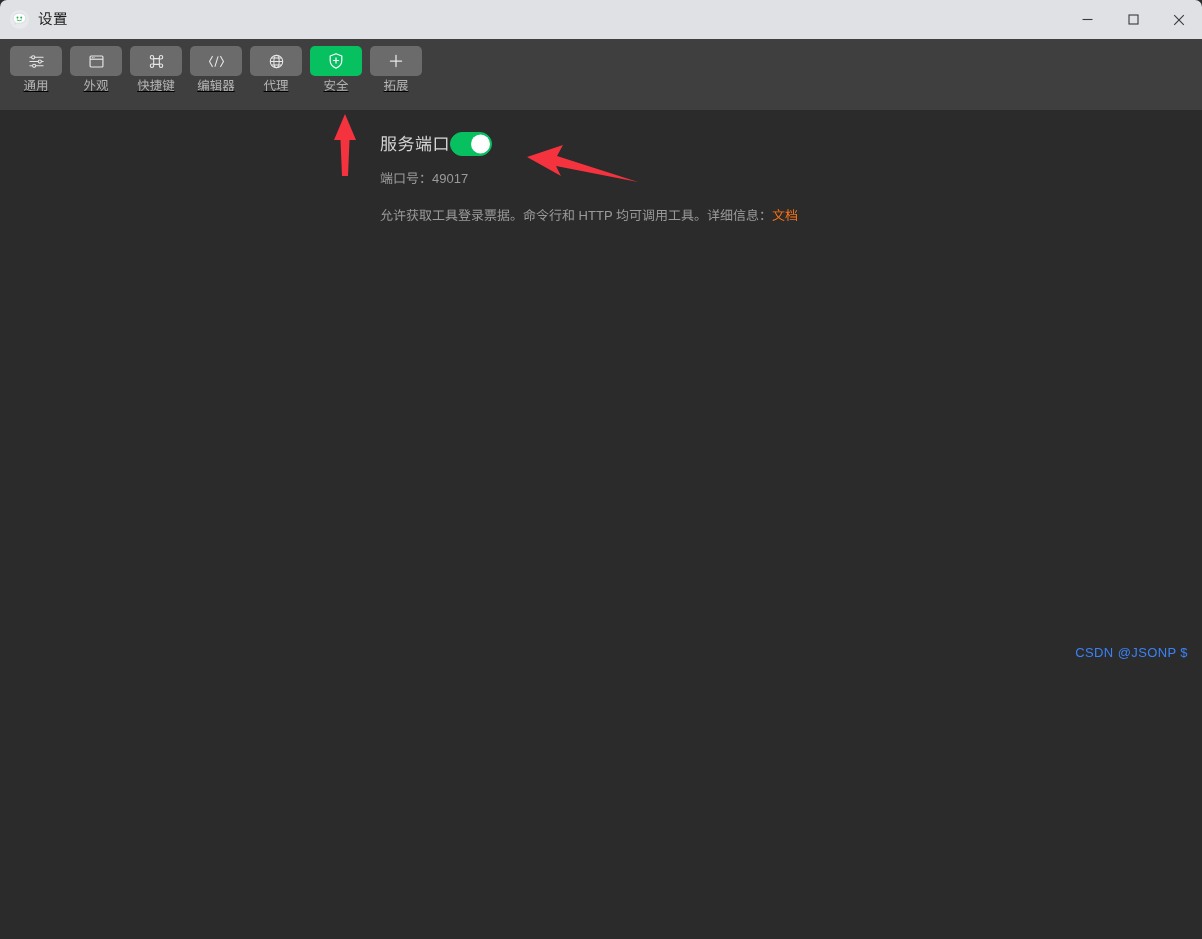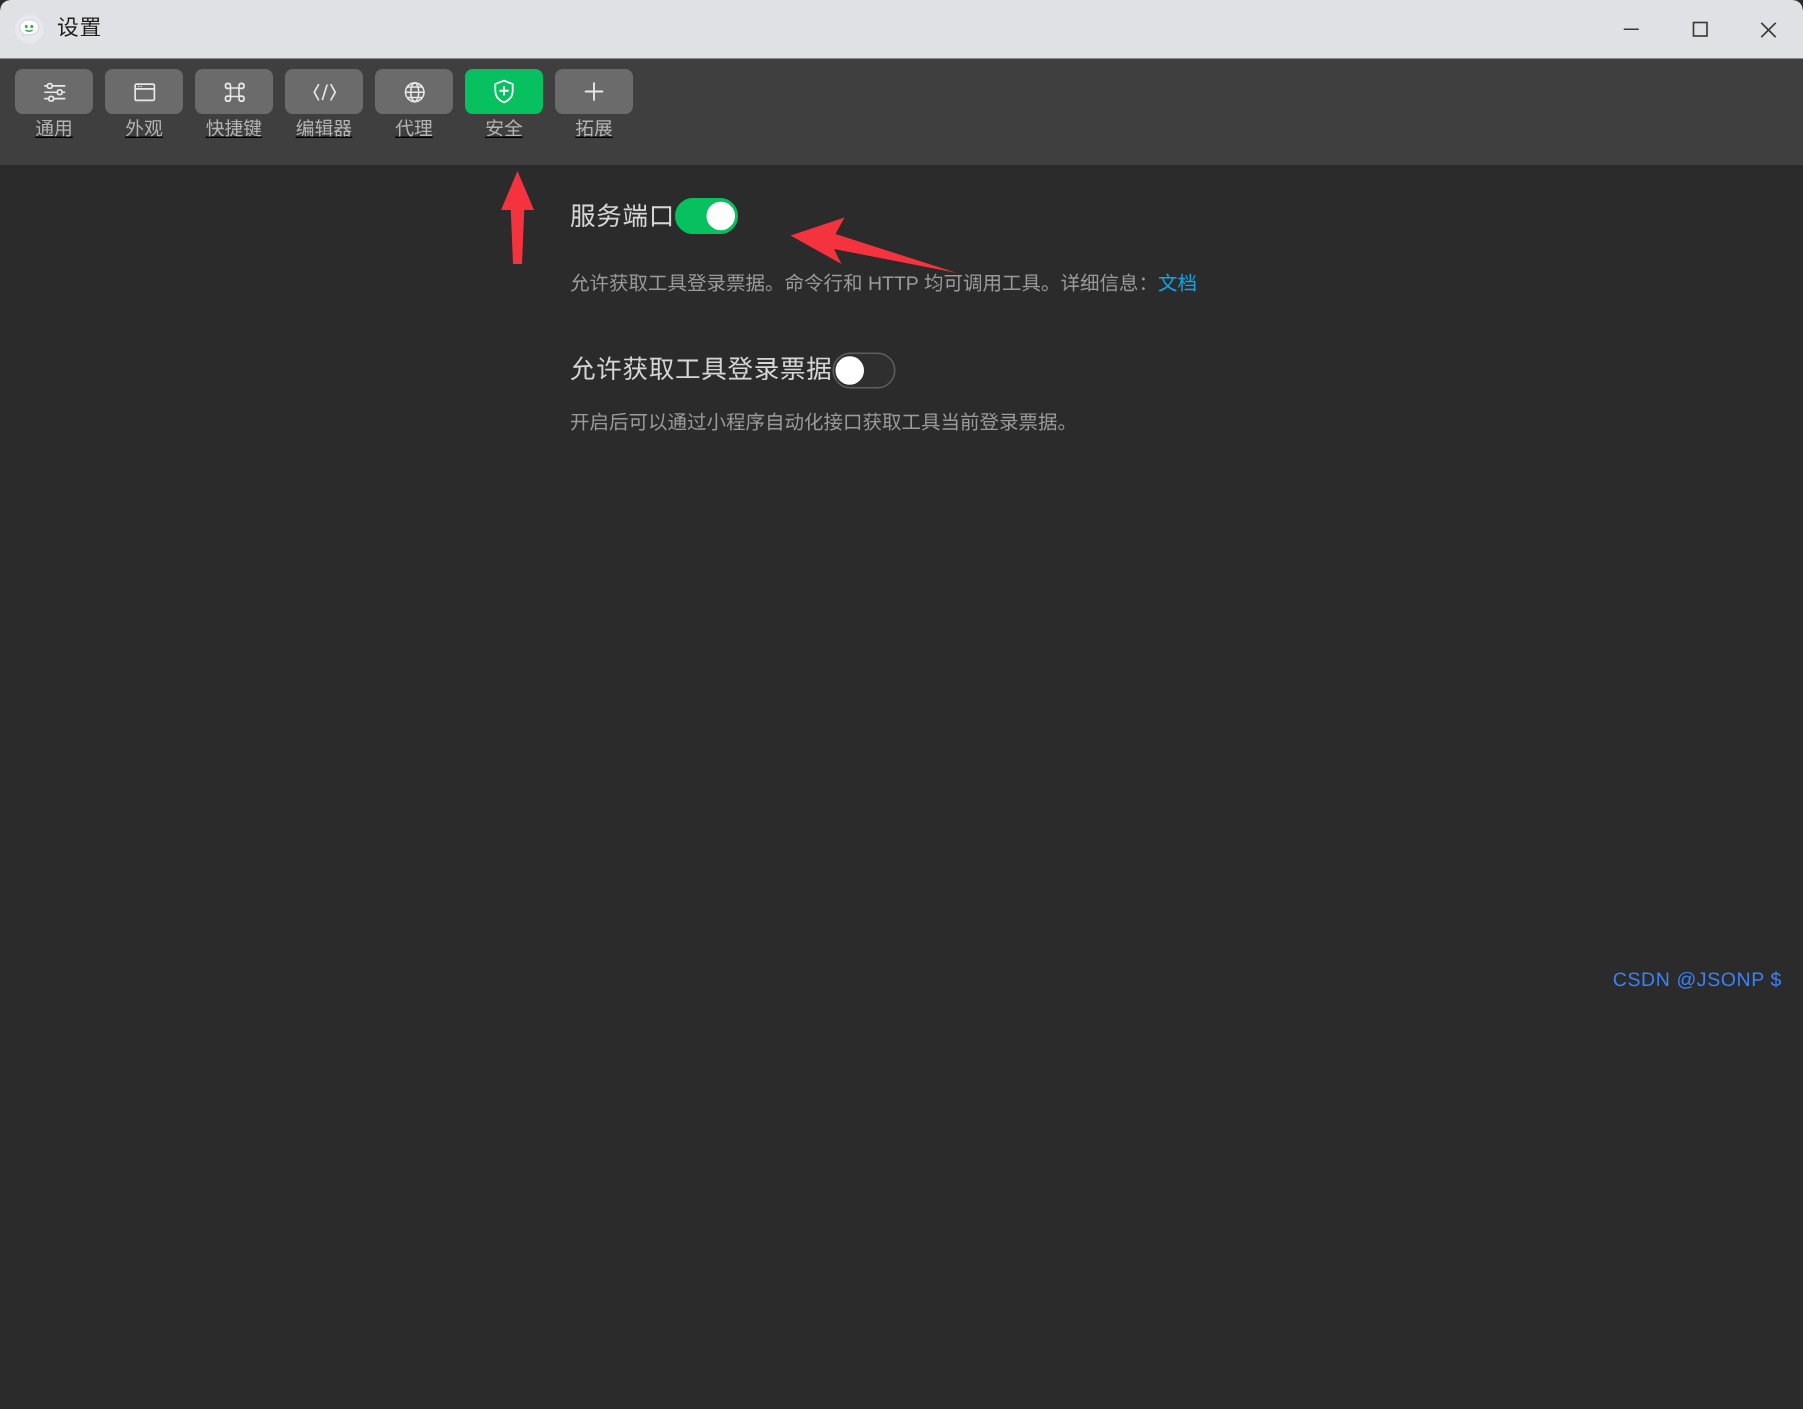--- a/index.html
+++ b/index.html
@@ -179,21 +179,21 @@
     margin-top: 7px;
     line-height: 1.5;
   }
   .setting-desc {
     font-size: 13px;
     color: #9a9a9a;
     margin-top: 17px;
     line-height: 1.5;
   }
   .doc-link {
-    color: #0ea5e9;
+    color: #f97316;
     text-decoration: none;
     cursor: pointer;
   }
   .block-gap { height: 24px; }
 
   
   .annotation-layer {
     position: absolute;
     left: 0;
     top: 0;
@@ -352,36 +352,30 @@
 
     <div class="settings-panel">
 
       <div class="setting-block">
         <div class="setting-head">
           <span class="setting-title">服务端口</span>
           <span class="toggle on">
             <span class="knob"></span>
           </span>
         </div>
+        <div class="setting-sub">
+          <span>端口号：</span><span>49017</span>
+        </div>
         <div class="setting-desc">
           <span>允许获取工具登录票据。命令行和 HTTP 均可调用工具。详细信息：</span><a class="doc-link">文档</a>
         </div>
       </div>
 
       <div class="block-gap"></div>
 
-      <div class="setting-block">
-        <div class="setting-head">
-          <span class="setting-title">允许获取工具登录票据</span>
-          <span class="toggle off">
-            <span class="knob"></span>
-          </span>
-        </div>
-        <div class="setting-sub">开启后可以通过小程序自动化接口获取工具当前登录票据。</div>
-      </div>
 
     </div>
 
     <span class="watermark">CSDN @JSONP $</span>
   </div>
 
   <svg class="annotation-layer" width="1202" height="939" viewBox="0 0 1202 939">
 
     <g>
       <path d="M345 114 L356 140 L349.5 140 L348 176 L342 176 L340.5 140 L334 140 Z" fill="#f5333f"></path>

